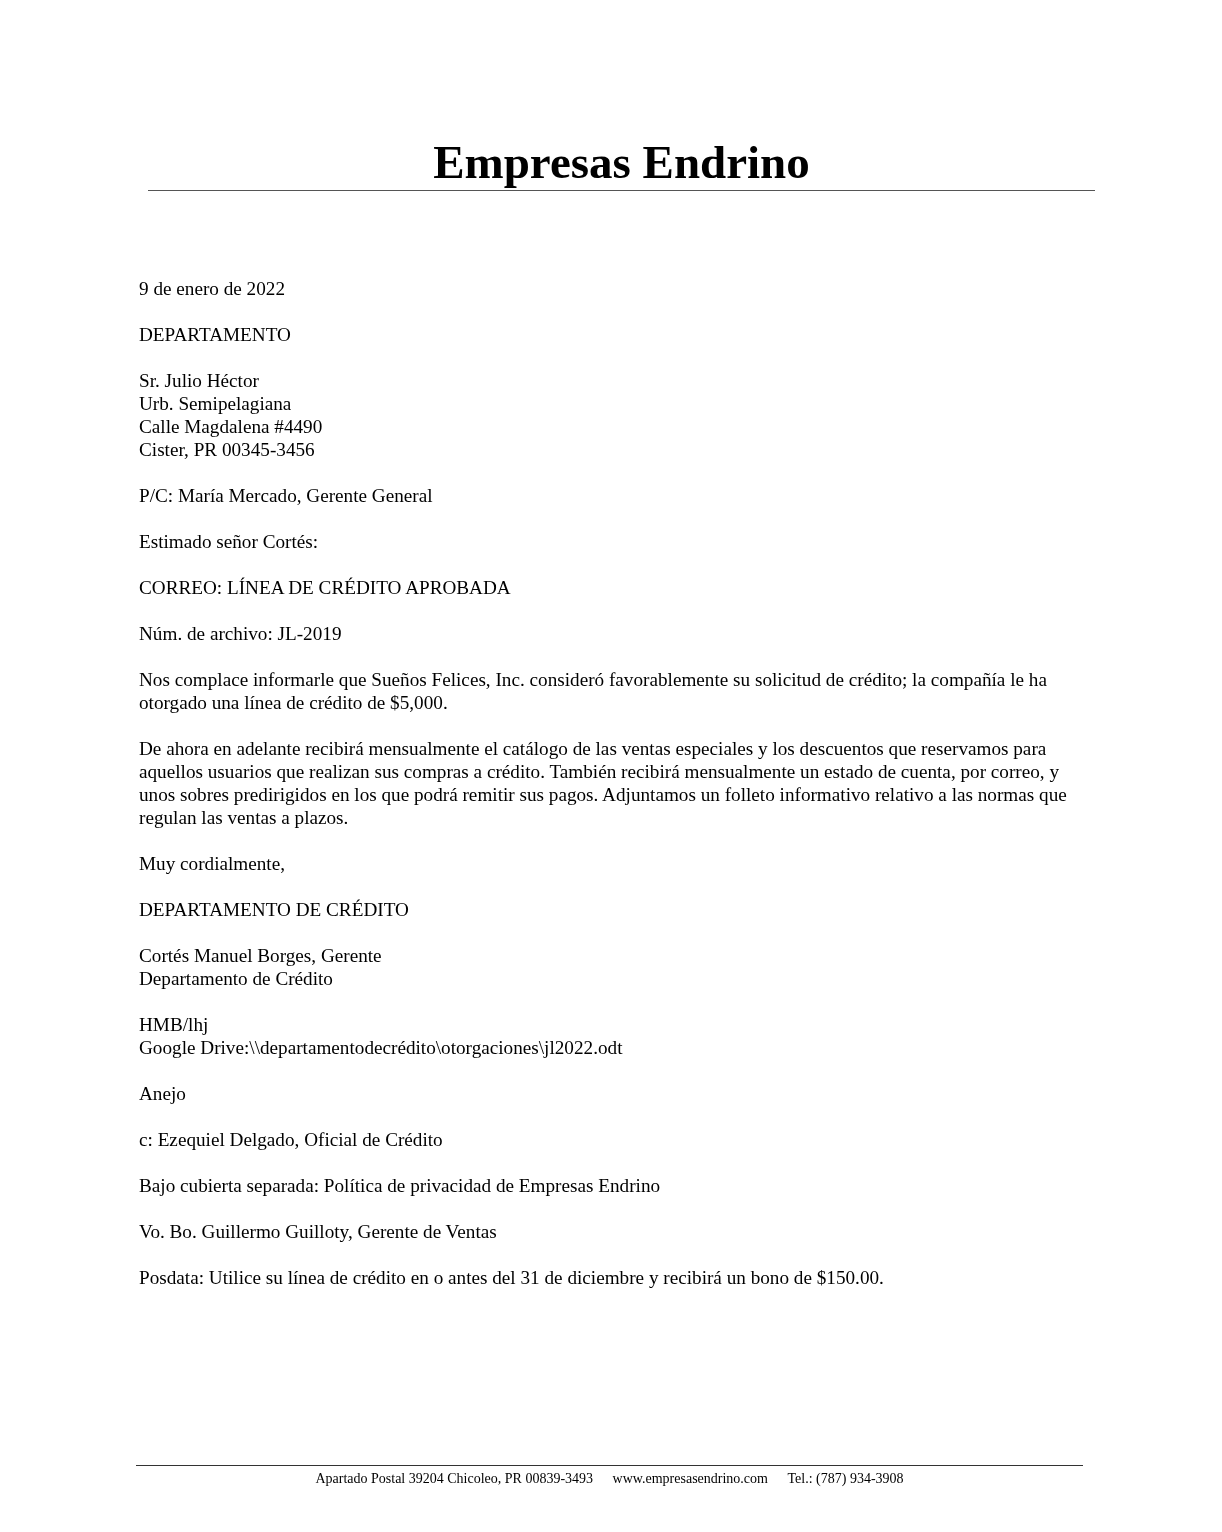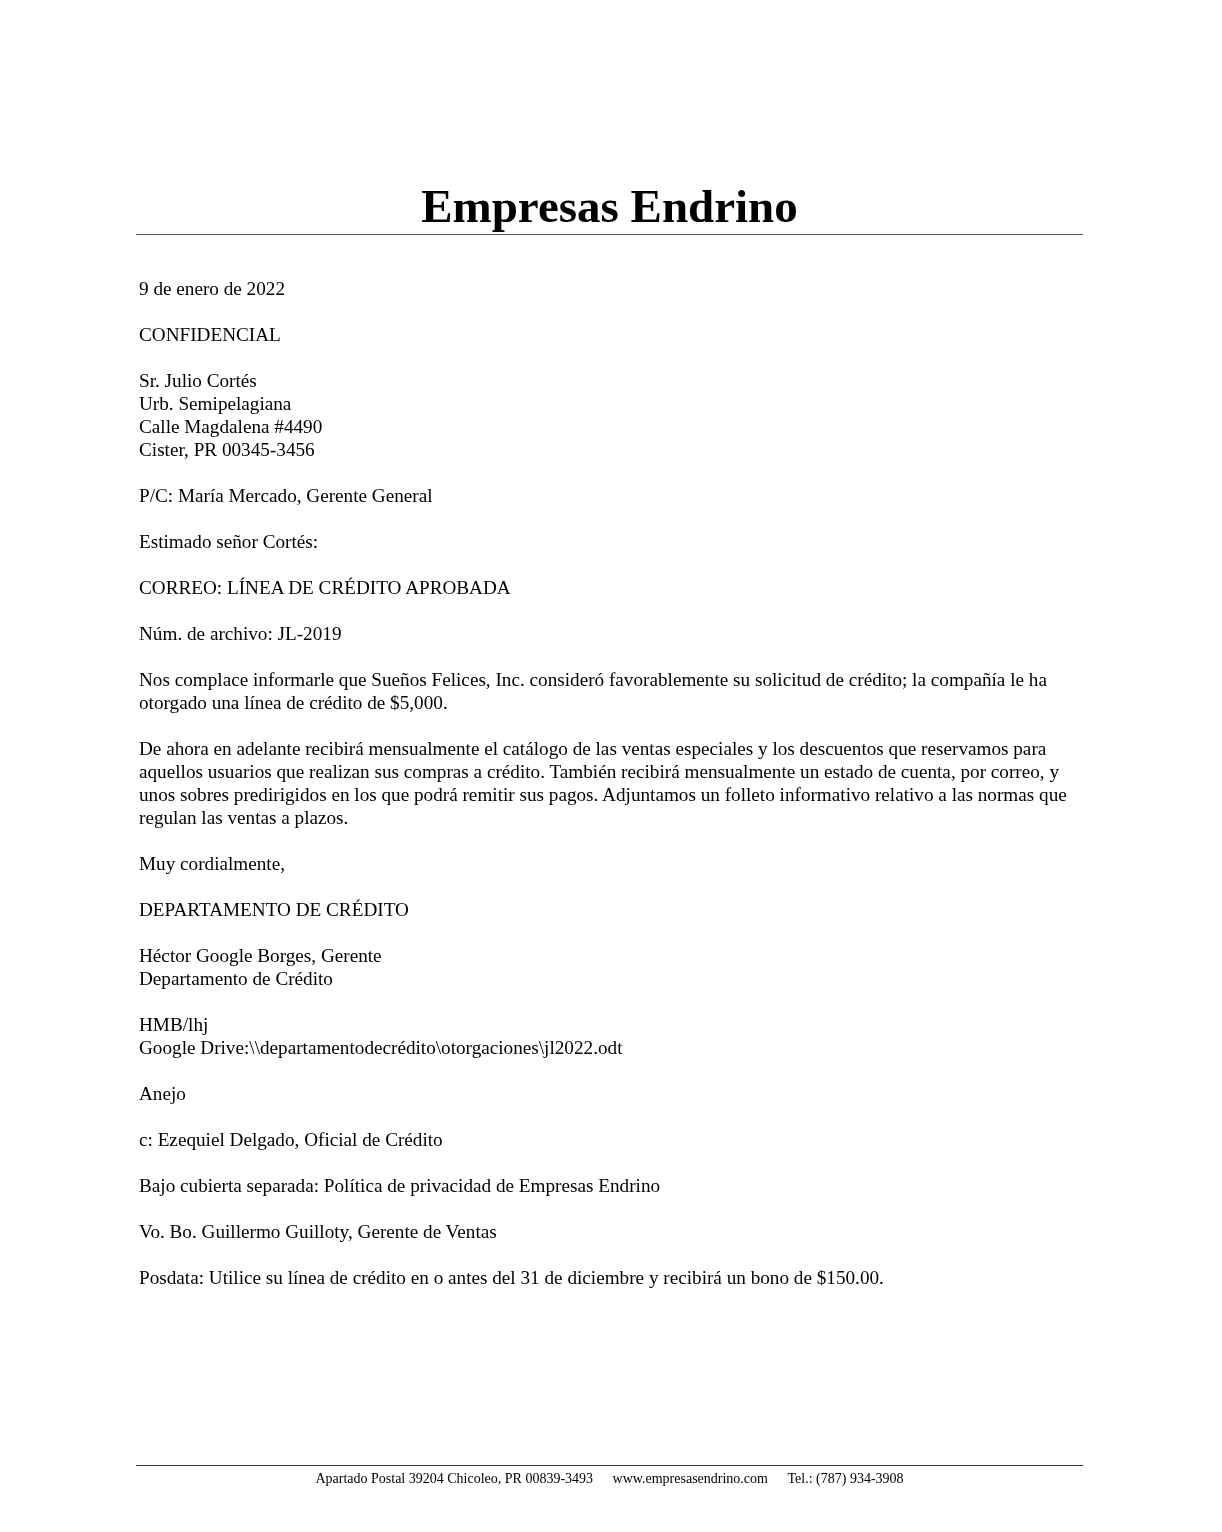--- a/index.html
+++ b/index.html
@@ -10,26 +10,25 @@
     body {
       width: 1222px;
       height: 1532px;
       position: relative;
       overflow: hidden;
       font-family: "Liberation Serif", "DejaVu Serif", serif;
       color: #000000;
     }
     .header {
       position: absolute;
-      left: 136px;
+      left: 148px;
       top: 130px;
       width: 947px;
       height: 60px;
       border-bottom: 1.5px solid #555555;
-      margin-top: 44px;
     }
     .header-title {
       position: absolute;
       left: 0;
       right: 0;
       top: 6px;
       text-align: center;
       font-weight: bold;
       font-size: 47px;
       line-height: 52px;
@@ -68,42 +67,42 @@
   </style>
 </head>
 <body>
 
 <div class="header">
   <div class="header-title">Empresas Endrino</div>
 </div>
 
 <div class="body">
   <div class="block">9 de enero de 2022</div>
-  <div class="block">CONFIDENCIAL</div>
+  <div class="block">DEPARTAMENTO</div>
 
   <div class="block">
-    <span class="line">Sr. Julio Cortés</span>
+    <span class="line">Sr. Julio Héctor</span>
     <span class="line">Urb. Semipelagiana</span>
     <span class="line">Calle Magdalena #4490</span>
     <span class="line">Cister, PR 00345-3456</span>
   </div>
 
   <div class="block">P/C: María Mercado, Gerente General</div>
   <div class="block">Estimado señor Cortés:</div>
   <div class="block">CORREO: LÍNEA DE CRÉDITO APROBADA</div>
   <div class="block">Núm. de archivo: JL-2019</div>
 
   <div class="block">Nos complace informarle que Sueños Felices, Inc. consideró favorablemente su solicitud de crédito; la compañía le ha otorgado una línea de crédito de $5,000.</div>
   <div class="block">De ahora en adelante recibirá mensualmente el catálogo de las ventas especiales y los descuentos que reservamos para aquellos usuarios que realizan sus compras a crédito. También recibirá mensualmente un estado de cuenta, por correo, y unos sobres predirigidos en los que podrá remitir sus pagos. Adjuntamos un folleto informativo relativo a las normas que regulan las ventas a plazos.</div>
 
   <div class="block">Muy cordialmente,</div>
   <div class="block">DEPARTAMENTO DE CRÉDITO</div>
 
   <div class="block">
-    <span class="line">Héctor Google Borges, Gerente</span>
+    <span class="line">Cortés Manuel Borges, Gerente</span>
     <span class="line">Departamento de Crédito</span>
   </div>
 
   <div class="block">
     <span class="line">HMB/lhj</span>
     <span class="line">Google Drive:\\departamentodecrédito\otorgaciones\jl2022.odt</span>
   </div>
 
   <div class="block">Anejo</div>
   <div class="block">c: Ezequiel Delgado, Oficial de Crédito</div>

